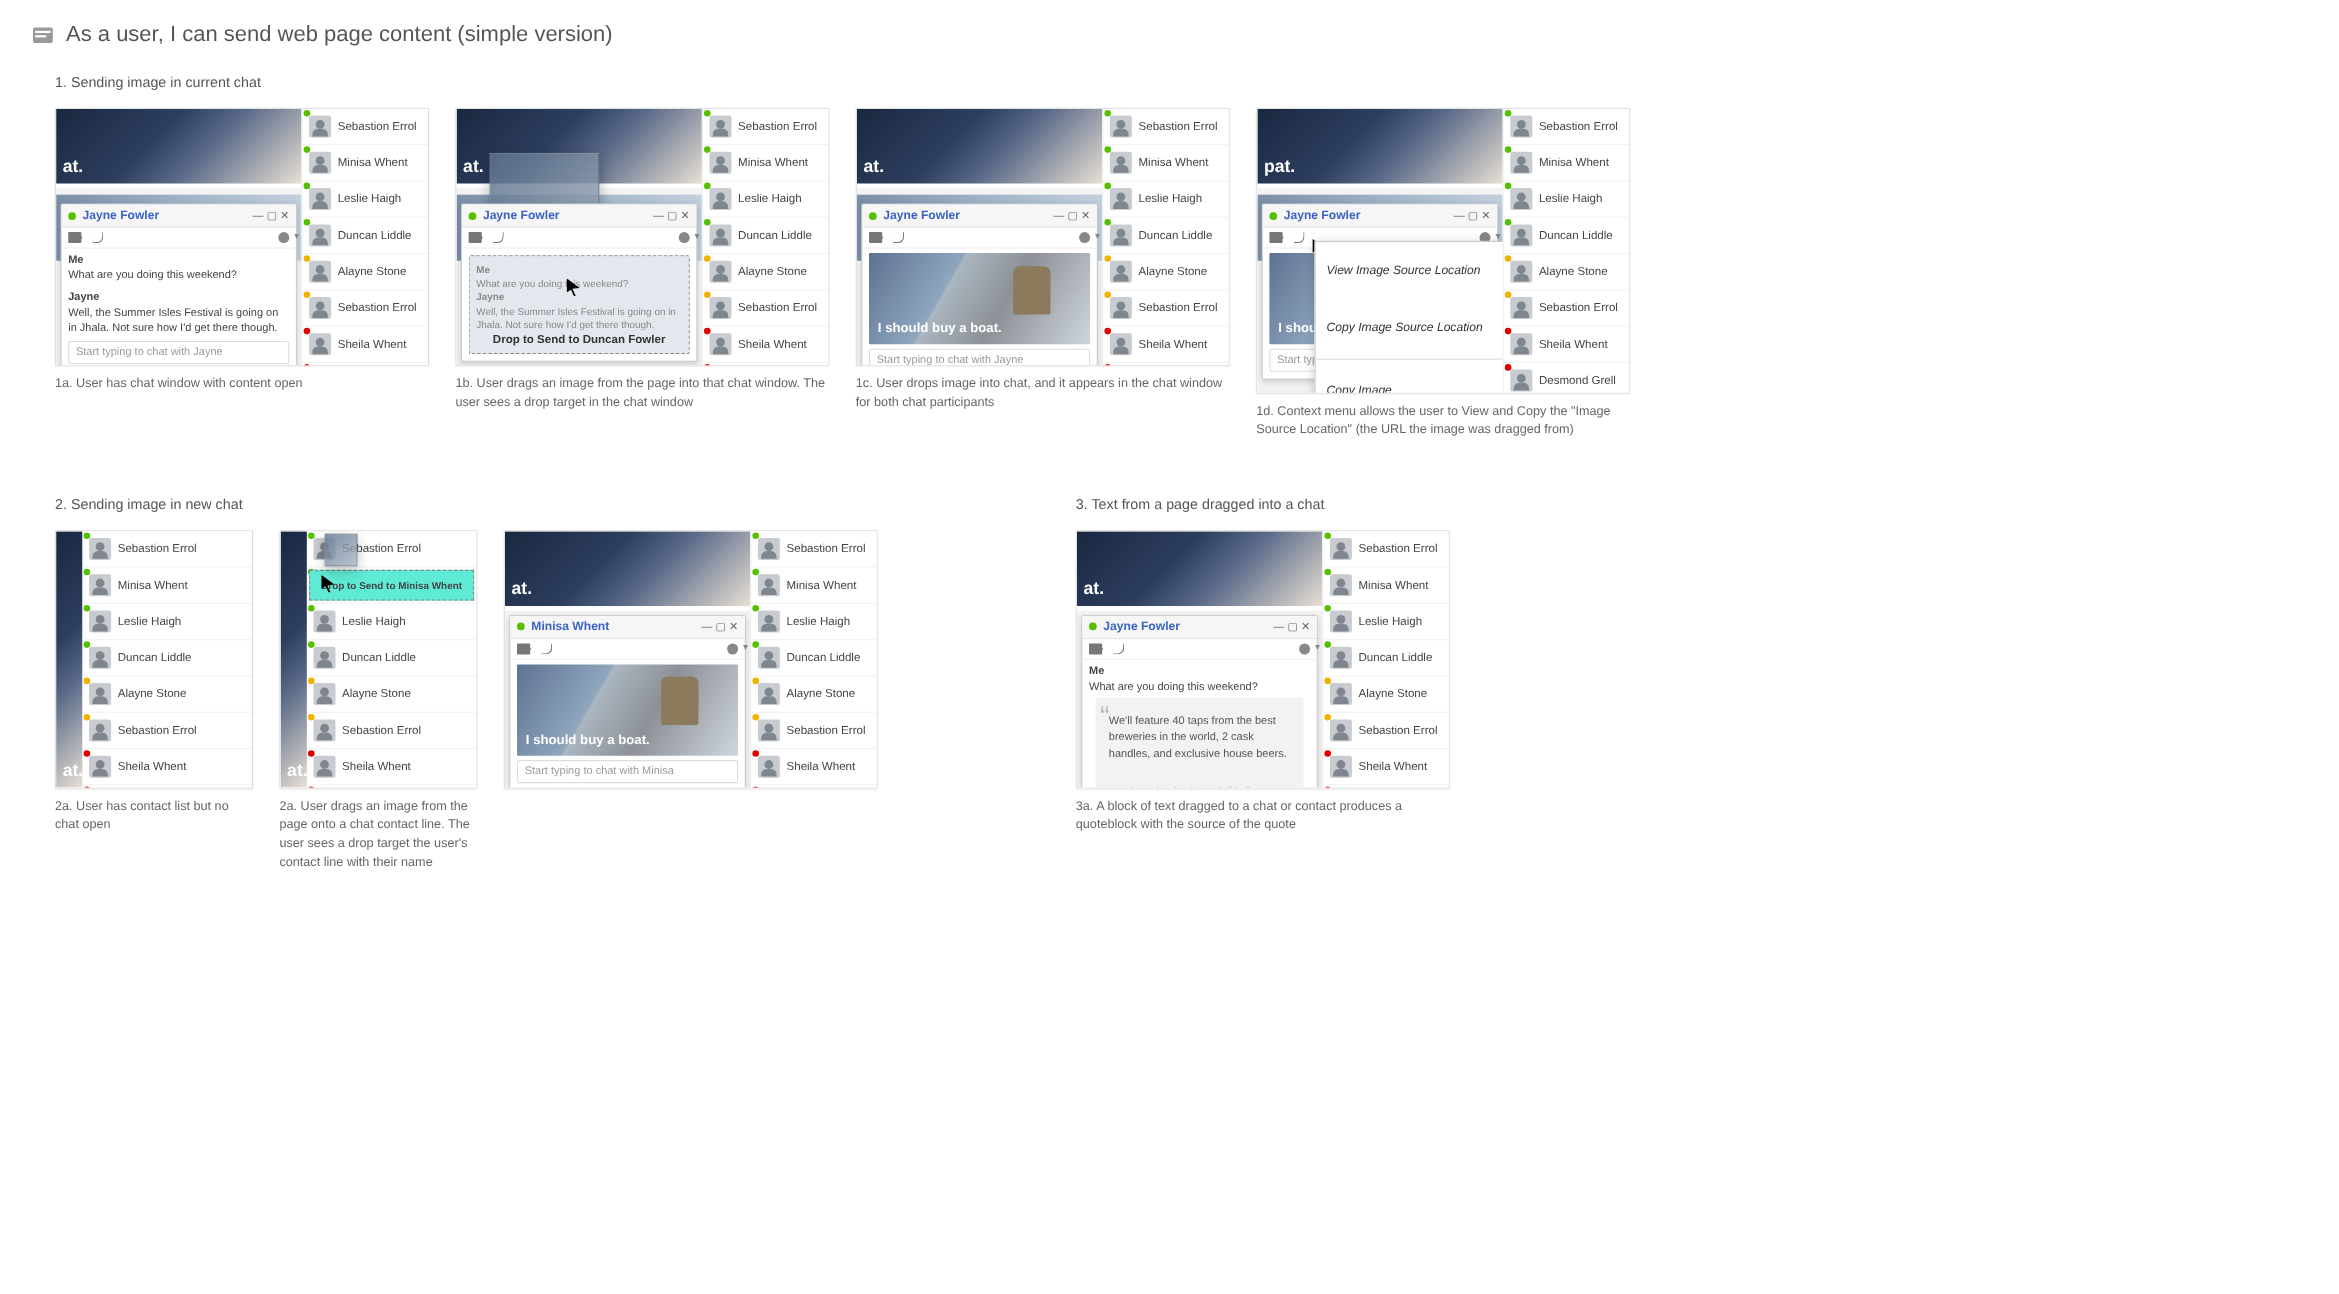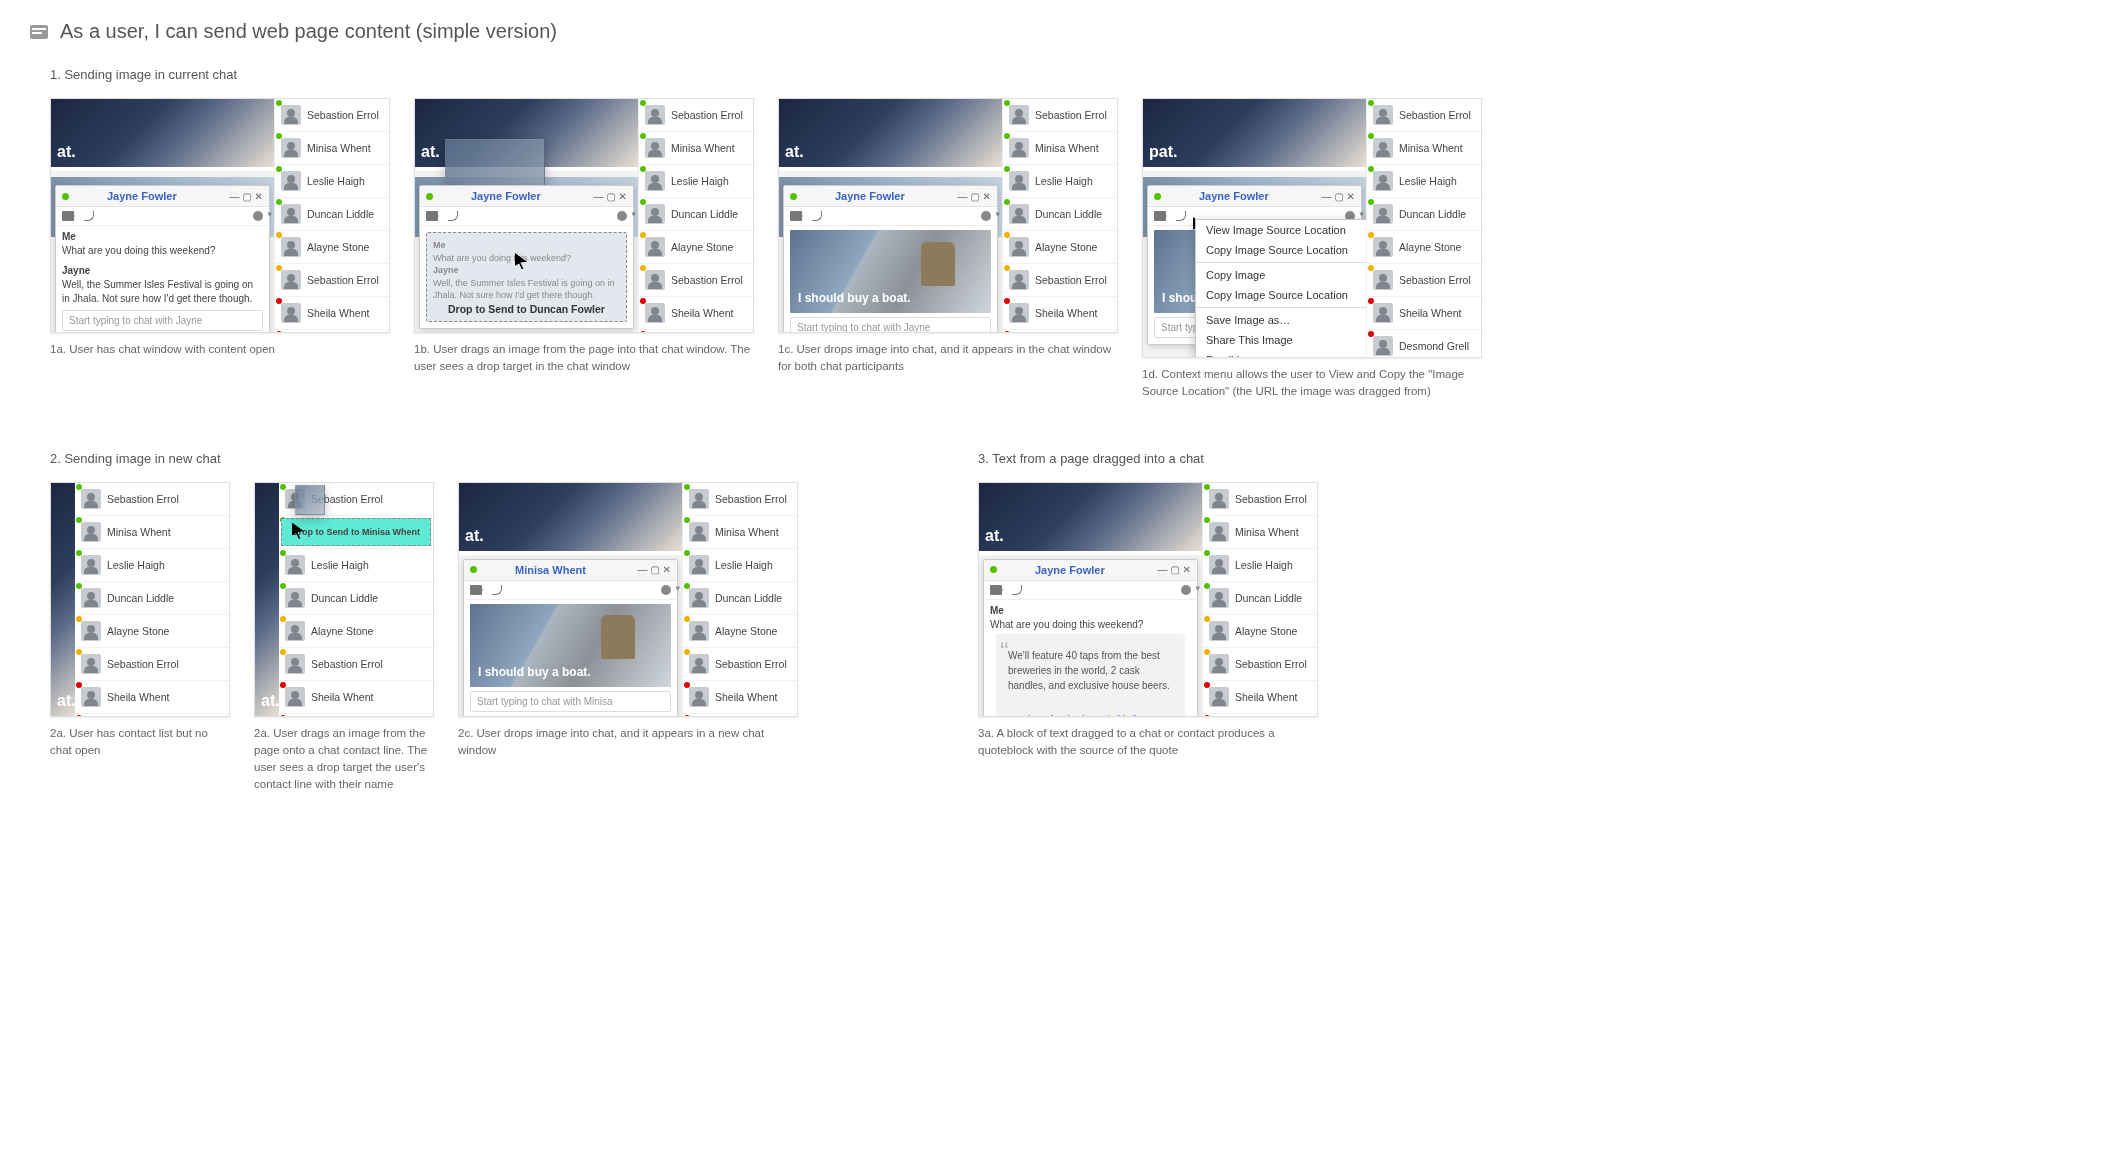--- a/index.html
+++ b/index.html
@@ -92,21 +92,21 @@
   }
   .chat-header {
     display:flex; align-items:center; gap:6px;
     padding:4px 6px;
     background:#f6f6f6;
     border-bottom:1px solid #e3e3e3;
     font-size:11px;
   }
   .status-dot { width:7px; height:7px; border-radius:50%; flex:none; }
   .green{background:#55c000;} .yellow{background:#f0b400;} .red{background:#e00000;}
-  .chat-name { flex:1; font-weight:600; color:#3a63c4;margin-left:32px; }
+  .chat-name { flex:1; font-weight:600; color:#3a63c4; }
   .win-btns { display:flex; gap:6px; font-size:10px; color:#666; }
   .chat-tools { display:flex; gap:10px; padding:4px 6px; border-bottom:1px solid #eee; color:#666; font-size:11px; align-items:center; }
   .chat-tools .spacer{flex:1;}
   .chat-body { padding:4px 6px; font-size:10px; color:#444; line-height:1.4; max-height:80px; overflow:hidden;}
   .chat-body .from{font-weight:700;}
   .chat-input {
     margin:4px 6px 6px; border:1px solid #ddd; border-radius:2px;
     padding:4px 6px; color:#999; font-size:10px; background:#fff;
   }
   .drop-target {
@@ -172,21 +172,21 @@
     font-size:9px; font-weight:600; background:#5eead4;
   }
 
   
   .context-menu{
     position:absolute; left:52px; top:120px;
     width:190px; background:#fff; border:1px solid #c8c8c8;
     box-shadow:0 3px 10px rgba(0,0,0,0.25);
     font-size:11px; z-index:5;
   }
-  .context-menu .item{ padding:4px 10px; }
+  .context-menu .item{ padding:20px 10px;font-style:italic; }
   .context-menu .sep{ height:1px; background:#ddd; margin:2px 0;}
 
   .quote-block{
     margin:2px 6px 0; background:#f2f2f2; border-radius:3px;
     padding:14px 12px 6px; position:relative; font-size:10px; color:#555; line-height:1.5;
   }
   .quote-block::before{content:"\201C"; position:absolute; left:4px; top:-2px; font-size:26px; color:#bbb;}
   .quote-block::after{content:"\201E"; position:absolute; right:4px; bottom:-10px; font-size:26px; color:#bbb;}
   .quote-src{ text-align:center; font-size:9px; color:#777; margin-top:20px;}
   .quote-src a{color:#3a63c4; text-decoration:none;}
@@ -678,21 +678,20 @@
               <div class="contact">
                 <span class="status-dot red"></span>
                 <span class="avatar"></span>
                 <span>Sheila Whent</span>
               </div>
               <div class="contact">
                 <span class="status-dot red"></span>
               </div>
             </div>
     </div>
-    <div class="caption">2c. User drops image into chat, and it appears in a new chat window</div>
   </div>
 
 </div>
 </div>
 
 <div>
 <div class="section-title">3. Text from a page dragged into a chat</div>
 <div class="row">
 
   <div class="col">

